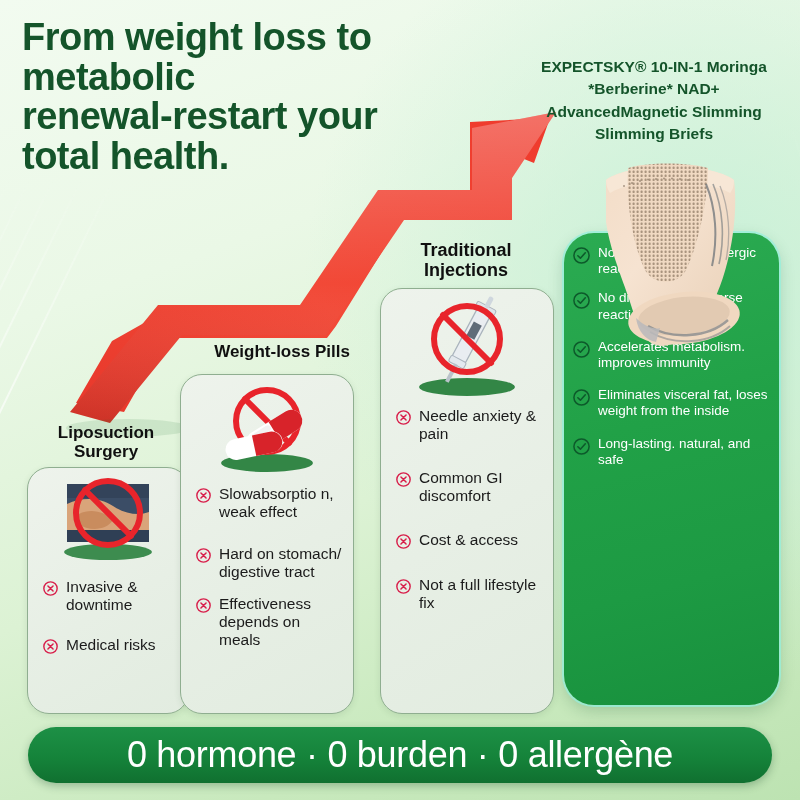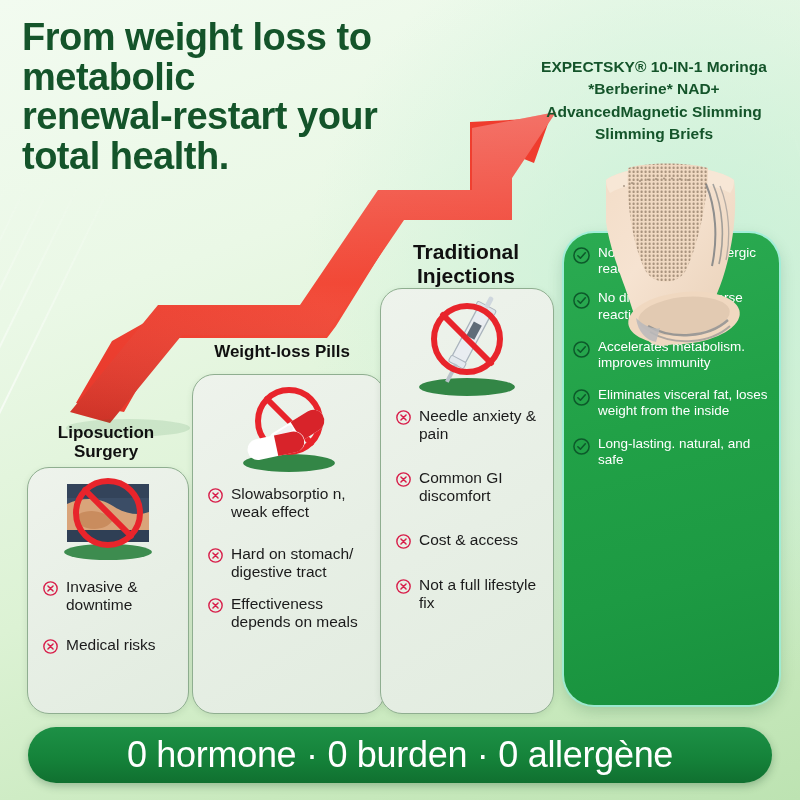--- a/index.html
+++ b/index.html
@@ -313,21 +313,21 @@
           <path d="M8.4 8.4 L15.6 15.6 M15.6 8.4 L8.4 15.6" stroke="#d81e4a" stroke-width="2.1" stroke-linecap="round"></path>
         </svg>
         <div class="txt">Medical risks</div>
       </div>
     </div>
   </div>
 
   <div class="card-title" style="left:193px;top:342px;width:178px;font-size:17px;">
     <div>Weight-loss Pills</div>
   </div>
-  <div class="card" style="left:192px;top:374px;width:172px;height:338px;padding-left:19px;">
+  <div class="card" style="left:180px;top:374px;width:172px;height:338px;">
     <svg class="thumb" width="128" height="96" viewBox="0 0 128 96" style="top:4px;">
       <ellipse cx="64" cy="84" rx="46" ry="9" fill="#1f7a34" opacity=".9"></ellipse>
 
       <circle cx="64" cy="42" r="31" fill="none" stroke="#e8242b" stroke-width="6"></circle>
       <line x1="42" y1="20" x2="86" y2="64" stroke="#e8242b" stroke-width="6" stroke-linecap="round"></line>
 
       <g transform="rotate(-32 70 52)">
         <rect x="40" y="42" width="62" height="22" rx="11" fill="#ffffff"></rect>
         <path d="M71,42 L91,42 A11,11 0 0 1 91,64 L71,64 Z" fill="#d8232a"></path>
         <rect x="40" y="44" width="30" height="6" rx="3" fill="#f2f2f2"></rect>
@@ -356,21 +356,21 @@
       <div class="neg" style="margin-top:10px;">
         <svg class="xicon" width="17" height="17" viewBox="0 0 24 24">
           <circle cx="12" cy="12" r="9.4" fill="none" stroke="#d81e4a" stroke-width="2"></circle>
           <path d="M8.4 8.4 L15.6 15.6 M15.6 8.4 L8.4 15.6" stroke="#d81e4a" stroke-width="2.1" stroke-linecap="round"></path>
         </svg>
         <div class="txt">Effectiveness depends on meals</div>
       </div>
     </div>
   </div>
 
-  <div class="card-title" style="left:380px;top:240px;width:172px;font-size:21px;">
+  <div class="card-title" style="left:380px;top:240px;width:172px;font-size:18px;">
     <div>Traditional</div>
     <div>Injections</div>
   </div>
   <div class="card" style="left:380px;top:288px;width:172px;height:424px;">
     <svg class="thumb" width="130" height="104" viewBox="0 0 130 104" style="top:6px;">
       <ellipse cx="65" cy="92" rx="48" ry="9" fill="#1f7a34" opacity=".9"></ellipse>
 
       <g transform="rotate(28 65 50)">
         <rect x="57" y="10" width="15" height="58" rx="3" fill="#e9edf1" stroke="#aab4bd" stroke-width="1.3"></rect>
         <rect x="60" y="26" width="9" height="16" fill="#5f6b78"></rect>

